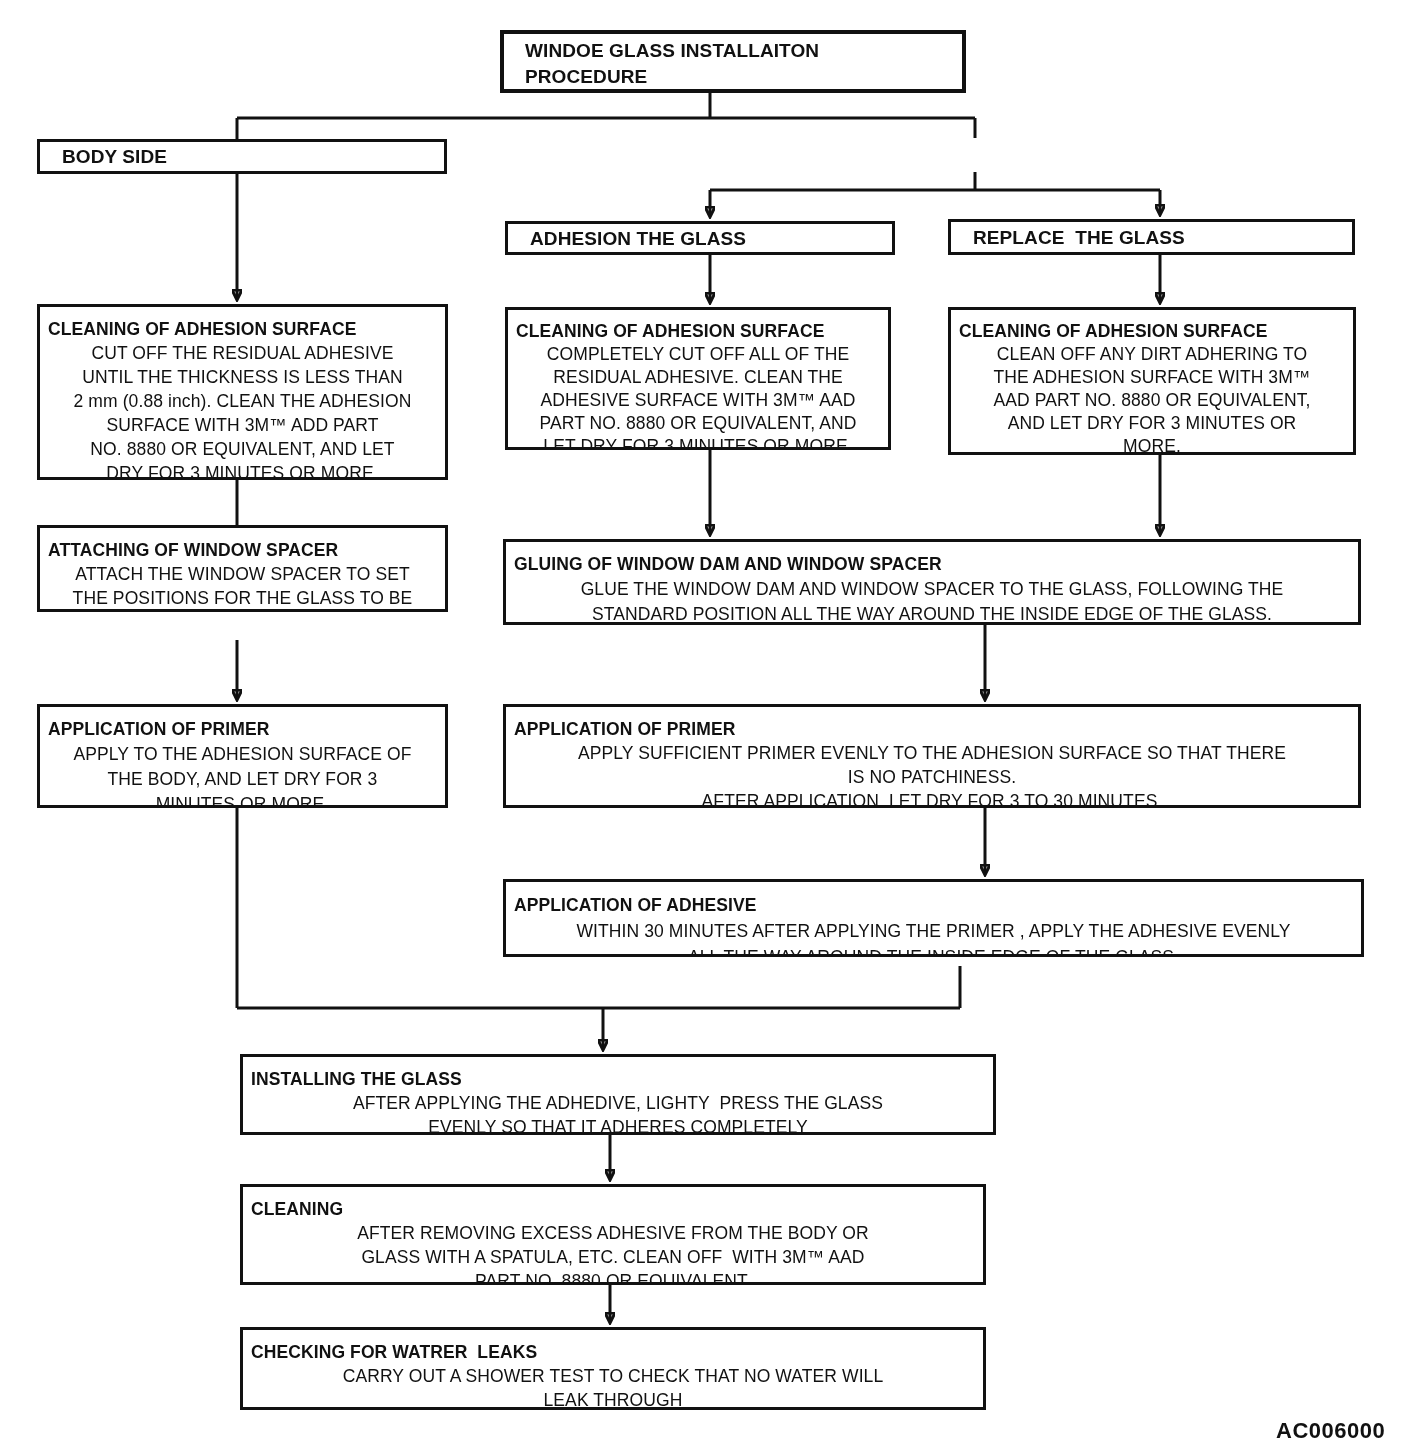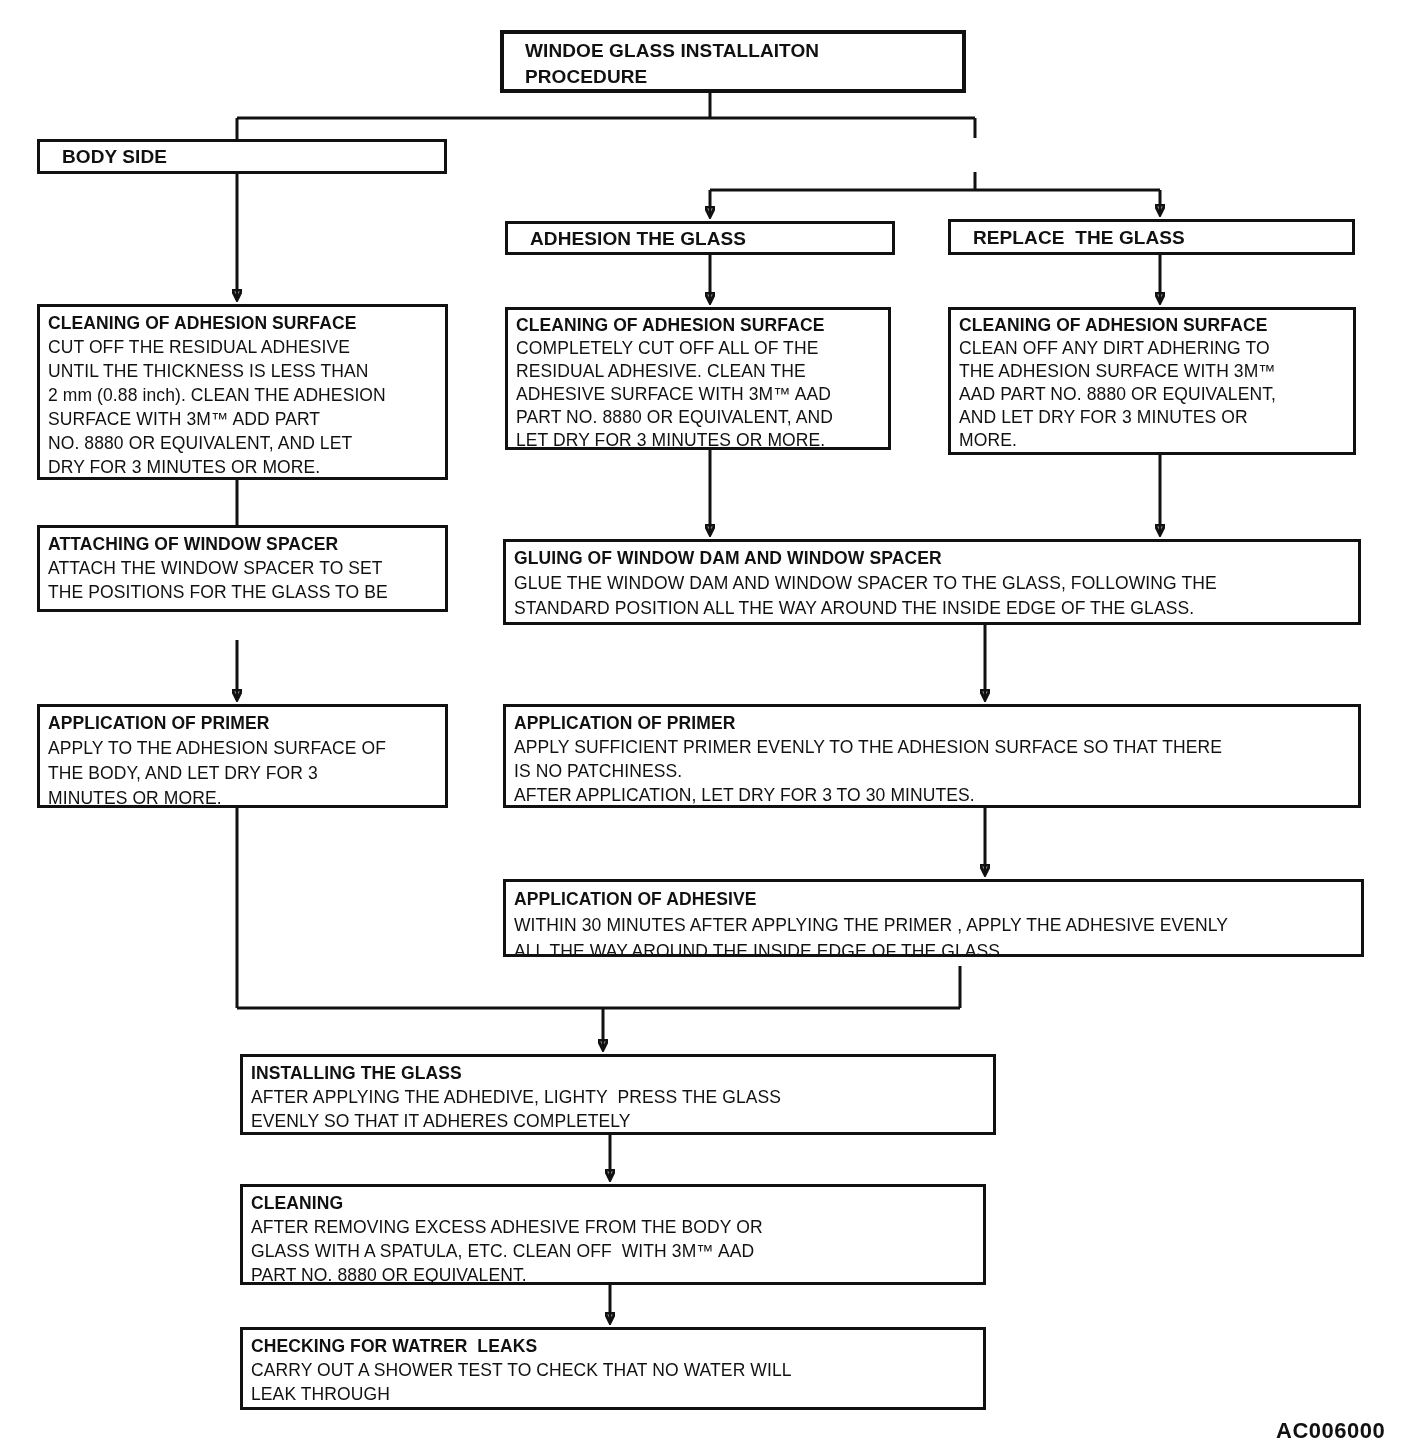--- a/index.html
+++ b/index.html
@@ -13,28 +13,28 @@
     overflow: hidden;
   }
   svg.wires { position: absolute; left: 0; top: 0; pointer-events: none; }
   svg.wires path { stroke: #111111; stroke-width: 3; fill: none; }
 
   .node {
     position: absolute;
     box-sizing: border-box;
     border: 3px solid #111111;
     background: #ffffff;
-    padding: 4px 8px 3px 8px;
+    padding: 10px 8px 3px 8px;
     font-size: 17.5px;
     line-height: 23px;
     letter-spacing: 0.1px;
     overflow: hidden;
   }
   .node .hd { font-weight: 700; white-space: pre-wrap; }
-  .node .bd { font-weight: 400; white-space: pre-wrap; }
+  .node .bd { font-weight: 400; white-space: pre-wrap; text-align: center; }
 
   .label {
     display: flex;
     align-items: center;
     font-weight: 700;
     font-size: 19px;
     padding: 2px 22px;
   }
   .label .tx { white-space: pre-wrap; }
 

